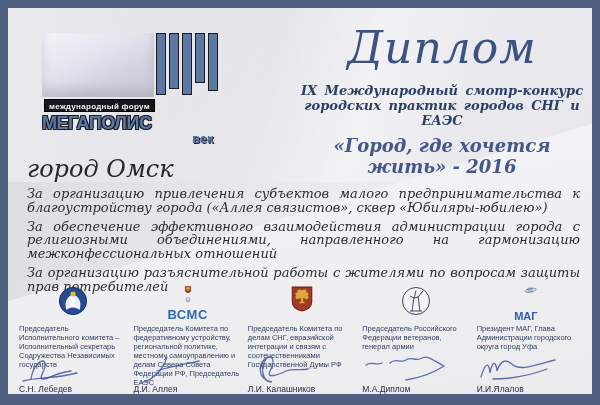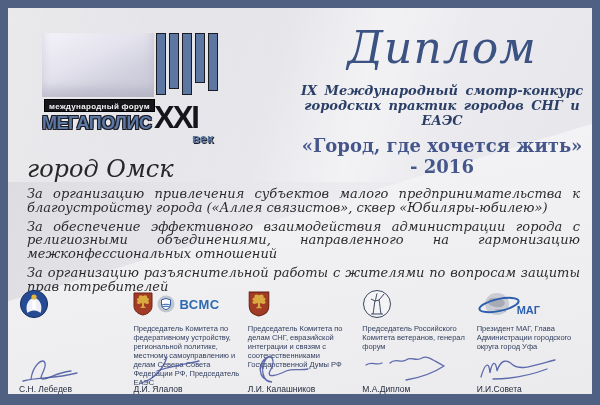--- a/index.html
+++ b/index.html
@@ -55,32 +55,32 @@
     position:absolute; left:150px; top:101px;
     font-family:"Liberation Sans",sans-serif; font-weight:bold; font-size:13px; color:#5d77a3;
     text-shadow:1px 1px 0 #1b1b24;
     text-align:right;
   }
   
   .header { position:absolute; left:287px; top:14px; width:294px; text-align:center; }
   .title { font-style:italic; font-size:44px; line-height:52px; color:#3b5282; letter-spacing:1px; }
   .sub-line { font-style:italic; font-weight:bold; font-size:13px; line-height:15px; color:#2b3e66; word-spacing:3px; }
   .sub-top { margin-top:9px; }
-  .motto { margin-top:7px; font-weight:bold; font-size:18px; color:#45578a;text-align:center; }
+  .motto { margin-top:7px; font-style:italic; font-weight:bold; font-size:18px; color:#45578a;text-align:center; }
   
   .recipient { position:absolute; left:19px; top:147px; font-style:italic; font-size:24px; color:#27272a; }
   .achievements { position:absolute; left:19px; top:179px; width:553px; }
   .achievements p {
     font-style:italic; font-size:13px; line-height:13.8px; color:#2e2b2d;
     text-align:justify; margin-bottom:5px;
   }
   
   .sign-row { position:absolute; left:11px; right:7px; top:278px; height:108px; display:flex; gap:6px; }
   .sign-col { flex:1 1 0; position:relative; }
-  .emblem-box { height:36px; display:flex; align-items:center; justify-content:flex-start; gap:4px; }
+  .emblem-box { height:36px; display:flex; align-items:center; justify-content:space-between; gap:4px;flex-direction:column; }
   .sign-title {
     margin-top:2px; font-family:"Liberation Sans",sans-serif; font-size:7.5px;
     line-height:9px; color:#33405f;
   }
   .sign-name {
     position:absolute; bottom:0; left:0; right:0; text-align:left;
     font-family:"Liberation Sans",sans-serif; font-size:8.5px; color:#1e2638;
   }
   .sig { position:absolute; left:0; bottom:9px; pointer-events:none; }
   .sig path { fill:none; stroke:#44549f; stroke-width:1.3; stroke-linecap:round; opacity:.85; }
@@ -97,21 +97,20 @@
 
     <div class="logo">
       <div class="logo-panel"></div>
       <div class="bar b0"></div>
       <div class="bar b1"></div>
       <div class="bar b2"></div>
       <div class="bar b3"></div>
       <div class="bar b4"></div>
       <div class="logo-ribbon">международный форум</div>
       <div class="logo-name">МЕГАПОЛИС</div>
-      <div class="logo-xxi">XXI</div>
       <div class="logo-vek">век</div>
     </div>
 
     <div class="header">
       <div class="title">Диплом</div>
       <div class="sub-line sub-top">IX Международный смотр-конкурс</div>
       <div class="sub-line">городских практик городов СНГ и ЕАЭС</div>
       <div class="motto">«Город, где хочется жить» - 2016</div>
     </div>
 
@@ -127,20 +126,21 @@
 
       <div class="sign-col">
         <div class="emblem-box">
           <svg width="30" height="30" viewBox="0 0 30 30">
             <circle cx="15" cy="15" r="13.6" fill="#274a94" stroke="#16305f"></circle>
             <path d="M8.5 24 C6 17 8.5 10.5 15 8.5 C21.5 10.5 24 17 21.5 24 C18.5 20.5 11.5 20.5 8.5 24 Z" fill="#eef0f6"></path>
             <rect x="13.3" y="11.5" width="3.4" height="9" fill="#ffffff"></rect>
             <circle cx="15" cy="8" r="2.6" fill="#e7b73c"></circle>
           </svg>
         </div>
+        <div class="sign-title">Председатель Исполнительного комитета – Исполнительный секретарь Содружества Независимых государств</div>
         <svg class="sig" width="90" height="32" viewBox="0 0 90 32">
           <path d="M12 26 C14 12 24 4 26 10 C28 16 18 26 24 26 C30 26 36 20 52 18"></path>
           <path d="M4 28 C20 24 34 26 58 20"></path>
         </svg>
         <div class="sign-name">С.Н. Лебедев</div>
       </div>
 
       <div class="sign-col">
         <div class="emblem-box">
           <svg width="20" height="24" viewBox="0 0 20 24">
@@ -152,21 +152,21 @@
             <path d="M9 3.5 L13.5 4.8 V9 C13.5 12.2 11.5 13.8 9 14.6 C6.5 13.8 4.5 12.2 4.5 9 V4.8 Z" fill="#ffffff" stroke="#2e5fa8"></path>
             <path d="M5 10 C7 9 11 9 13 10 M5 12 C7 11 11 11 13 12" stroke="#2e5fa8" fill="none" stroke-width="1"></path>
           </svg>
           <span class="vsms-label">ВСМС</span>
         </div>
         <div class="sign-title">Председатель Комитета по федеративному устройству, региональной политике, местному самоуправлению и делам Севера Совета Федерации РФ, Председатель ЕАЭС</div>
         <svg class="sig" width="90" height="32" viewBox="0 0 90 32">
           <path d="M8 30 C22 26 30 16 34 4"></path>
           <path d="M24 18 C34 14 48 12 66 8"></path>
         </svg>
-        <div class="sign-name">Д.И. Ялалов</div>
+        <div class="sign-name">Д.И. Аллея</div>
       </div>
 
       <div class="sign-col">
         <div class="emblem-box">
           <svg width="22" height="26" viewBox="0 0 20 24">
             <path d="M1 1 H19 V14 C19 19 15 22 10 23 C5 22 1 19 1 14 Z" fill="#a23b26" stroke="#6f2415"></path>
             <path d="M10 4 C7 2 5 4 6 6 C4 6 3 8 5 9 C3 10 4 12 6 12 L9 11 V14 L7 16 H13 L11 14 V11 L14 12 C16 12 17 10 15 9 C17 8 16 6 14 6 C15 4 13 2 10 4 Z" fill="#d9a83f"></path>
           </svg>
         </div>
         <div class="sign-title">Председатель Комитета по делам СНГ, евразийской интеграции и связям с соотечественниками Государственной Думы РФ</div>
@@ -176,21 +176,21 @@
         <div class="sign-name">Л.И. Калашников</div>
       </div>
 
       <div class="sign-col">
         <div class="emblem-box">
           <svg width="30" height="30" viewBox="0 0 30 30">
             <circle cx="15" cy="15" r="13.5" fill="#f4f4f6" stroke="#39455f"></circle>
             <path d="M15 4.5 C14 8 14 10 13 12 L9 10 M13 12 C12 16 12 20 11 25 M13 12 L17 11 C18 15 18 20 19 25 M17 11 L22 5 M9 25 H21" stroke="#39455f" fill="none" stroke-width="1"></path>
           </svg>
         </div>
-        <div class="sign-title">Председатель Российского Комитета ветеранов, генерал форум</div>
+        <div class="sign-title">Председатель Российского Федерации ветеранов, генерал армии</div>
         <svg class="sig" width="100" height="32" viewBox="0 0 100 32">
           <path d="M4 12 C10 8 14 13 20 10"></path>
           <path d="M28 10 C34 4 38 11 44 7 C50 3 54 9 60 5 C66 2 72 8 82 13 C70 21 56 25 44 27"></path>
         </svg>
         <div class="sign-name">М.А.Диплом</div>
       </div>
 
       <div class="sign-col">
         <div class="emblem-box">
           <svg width="46" height="28" viewBox="0 0 46 28">
@@ -199,18 +199,18 @@
             <path d="M18 20 C22 19 27 20 29 22" stroke="#a7abb5" fill="none"></path>
             <ellipse cx="22" cy="15" rx="20" ry="6" fill="none" stroke="#2d5fae" stroke-width="2" transform="rotate(-12 22 15)"></ellipse>
           </svg>
           <span class="mag-label">МАГ</span>
         </div>
         <div class="sign-title">Президент МАГ, Глава Администрации городского округа город Уфа</div>
         <svg class="sig" width="100" height="30" viewBox="0 0 100 30">
           <path d="M4 22 C8 8 12 6 13 18 C15 6 19 5 20 16 C24 4 30 4 36 10 C44 16 58 10 78 5"></path>
           <path d="M70 14 C54 20 34 24 16 24"></path>
         </svg>
-        <div class="sign-name">И.И.Совета</div>
+        <div class="sign-name">И.И.Ялалов</div>
       </div>
 
     </div>
   </div>
 </div>
 
 </body></html>

